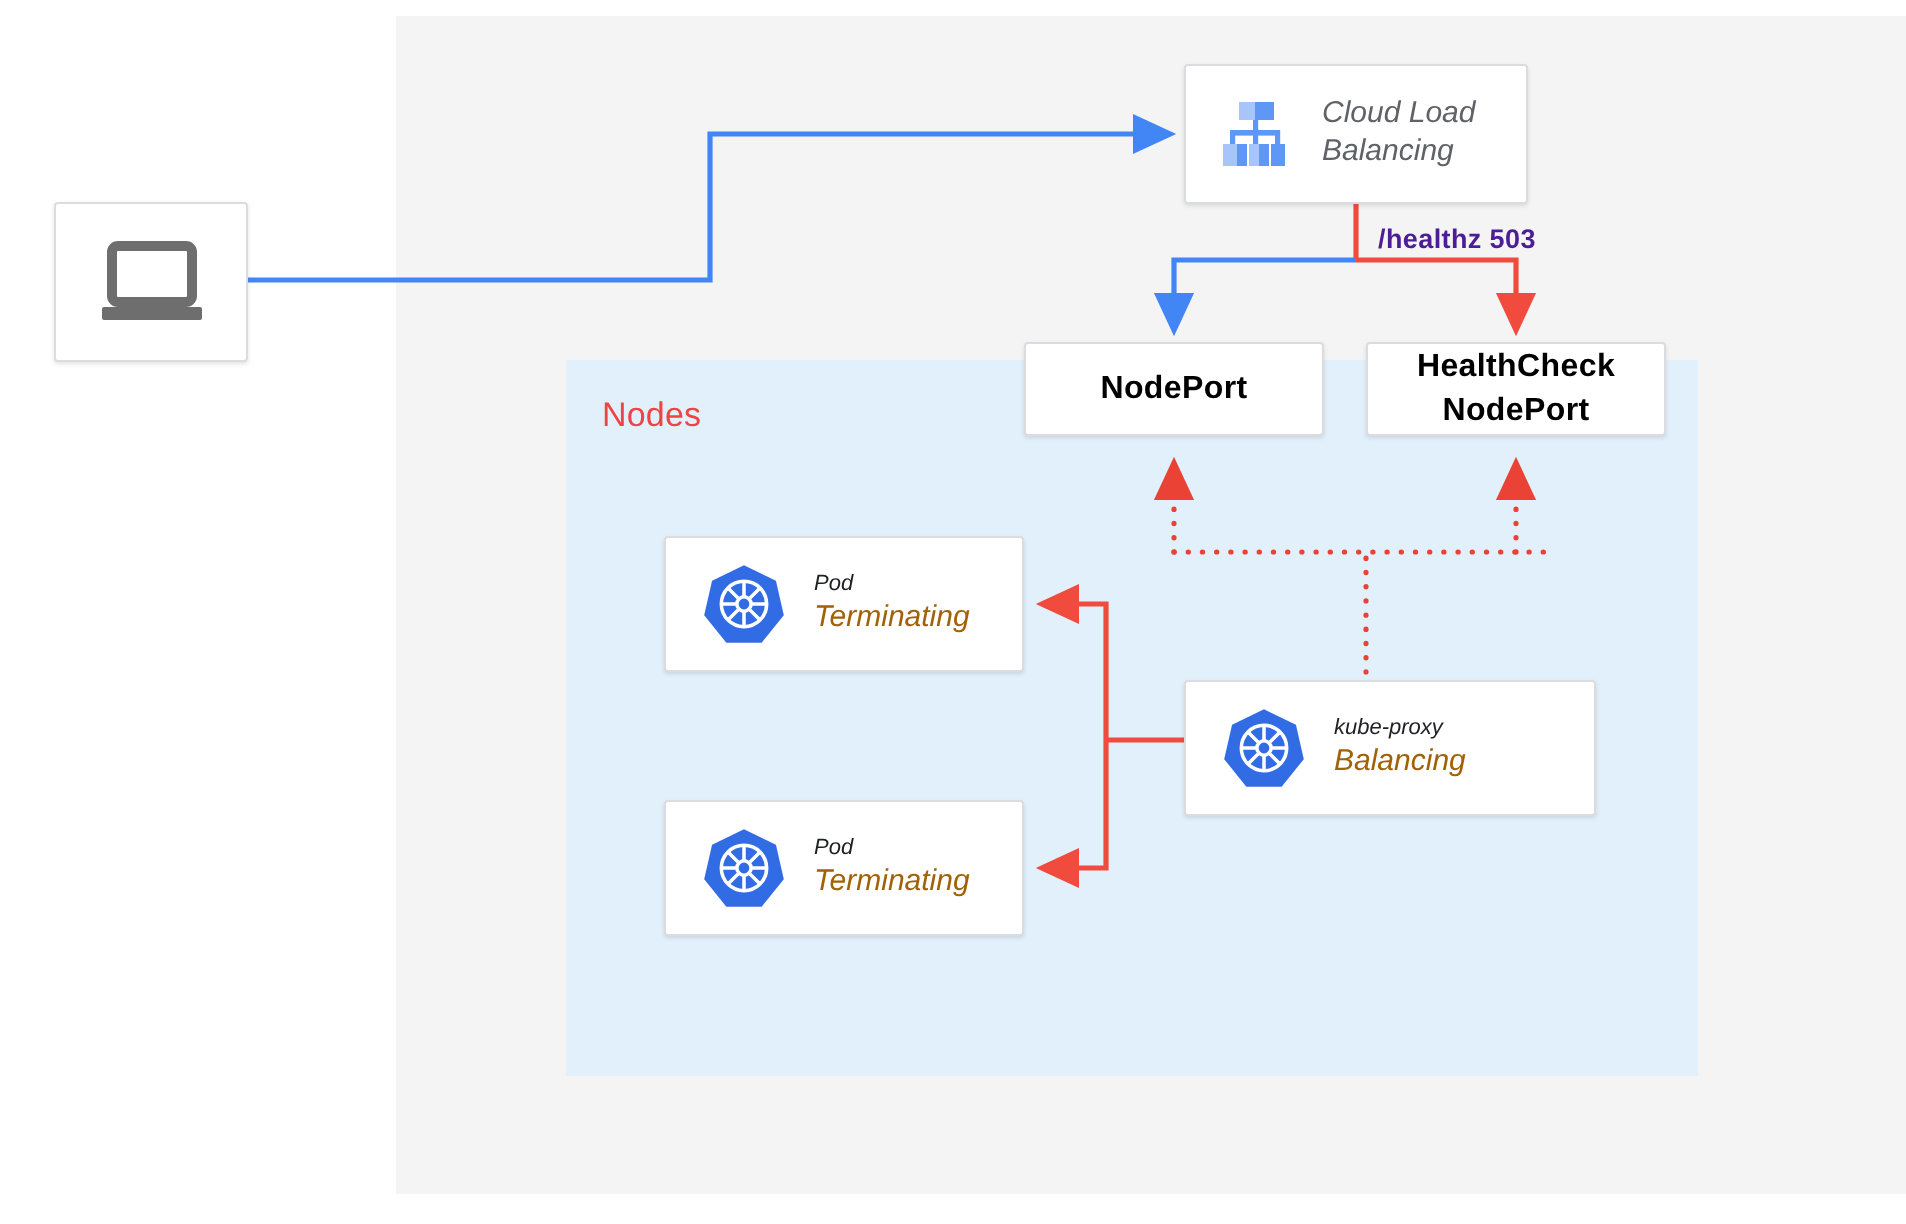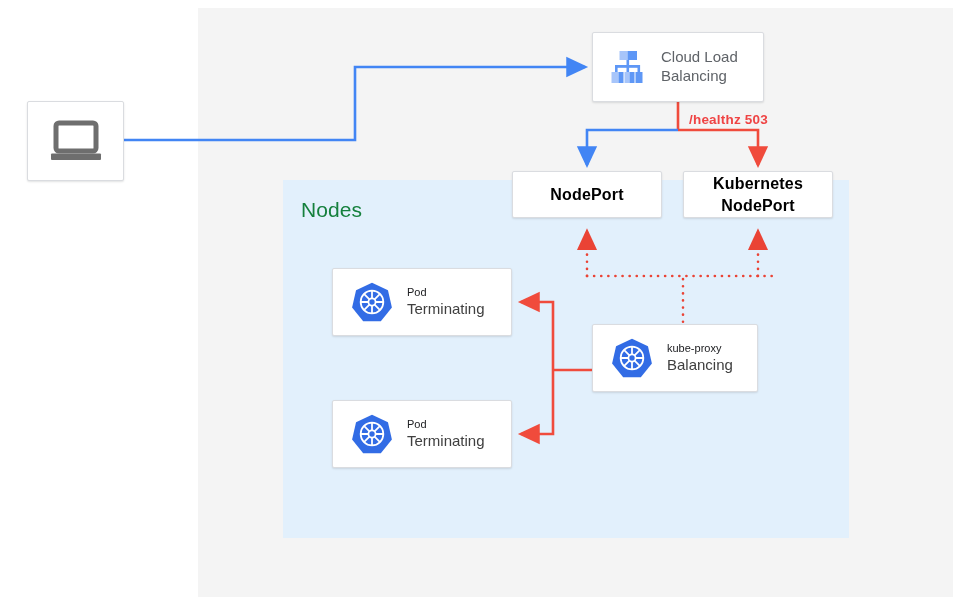--- a/index.html
+++ b/index.html
@@ -32,22 +32,22 @@
     left: 283px;
     top: 180px;
     width: 566px;
     height: 358px;
     background: #e2f0fc;
   }
   .nodes-label {
     position: absolute;
     left: 301px;
     top: 198px;
-    font-size: 21px;
-    color: #15803d;
+    font-size: 17px;
+    color: #ef4444;
     letter-spacing: .1px;
     white-space: nowrap;
   }
   
   .card {
     position: absolute;
     background: #ffffff;
     border: 1px solid #dadce0;
     border-radius: 2px;
     box-sizing: border-box;
@@ -55,67 +55,67 @@
     display: flex;
     align-items: center;
   }
   .card.centered { justify-content: center; }
   .card-body {
     display: flex;
     align-items: center;
     gap: 14px;
     padding-left: 18px;
   }
-  .card-text { display: flex; flex-direction: column; line-height: 1.25; }
+  .card-text { display: flex; flex-direction: column; line-height: 1.25; font-style: italic; }
   .title-lg {
     font-size: 11px;
     color: #202124;
     white-space: nowrap;
   }
   .subtitle {
     font-size: 15px;
-    color: #404040;
+    color: #a16207;
     white-space: nowrap;
   }
   .bold-center {
     font-size: 16px;
     font-weight: bold;
     color: #000000;
     text-align: center;
     line-height: 1.35;
     width: 100%;
     letter-spacing: .2px;
   }
   
   #client-box   { left: 27px;  top: 101px; width: 97px;  height: 80px; justify-content: center; }
   #clb-box      { left: 592px; top: 32px;  width: 172px; height: 70px; }
   #clb-box .card-body { gap: 12px; padding-left: 12px; }
   #clb-box .title-lg { font-size: 15px; color: #5f6368; white-space: normal; }
   #nodeport-box { left: 512px; top: 171px; width: 150px; height: 47px; }
   #hcnodeport-box { left: 683px; top: 171px; width: 150px; height: 47px; }
   #pod1-box     { left: 332px; top: 268px; width: 180px; height: 68px; }
   #pod2-box     { left: 332px; top: 400px; width: 180px; height: 68px; }
-  #kproxy-box   { left: 592px; top: 324px; width: 166px; height: 68px; }
+  #kproxy-box   { left: 592px; top: 340px; width: 206px; height: 68px; }
   
   .icon-wrap { flex: 0 0 auto; display: block; line-height: 0; }
   
   #wires {
     position: absolute;
     left: 0; top: 0;
     width: 953px;
     height: 612px;
     pointer-events: none;
   }
   .healthz-label {
     position: absolute;
     left: 689px;
     top: 112px;
     font-size: 13.5px;
     font-weight: bold;
-    color: #ef4444;
+    color: #4c1d95;
     white-space: nowrap;
     letter-spacing: .2px;
   }
 </style>
 </head>
 <body>
 
 <div id="canvas">
 
   <div class="outer-panel"></div>
@@ -188,21 +188,21 @@
       </div>
     </div>
   </div>
 
   <div class="card centered" id="nodeport-box">
     <span class="bold-center">NodePort</span>
   </div>
 
   <div class="card centered" id="hcnodeport-box">
     <span class="bold-center">
-      <span>Kubernetes</span><br>
+      <span>HealthCheck</span><br>
       <span>NodePort</span>
     </span>
   </div>
 
   <div class="card" id="pod1-box">
     <div class="card-body">
       <span class="icon-wrap">
         <svg width="42" height="42" viewBox="0 0 100 100" xmlns="http://www.w3.org/2000/svg">
           <path d="M50 4 L88 22.2 L97.4 63.3 L71 96 L29 96 L2.6 63.3 L12 22.2 Z" fill="#326ce5"></path>
           <g fill="none" stroke="#ffffff" stroke-width="4.2">

